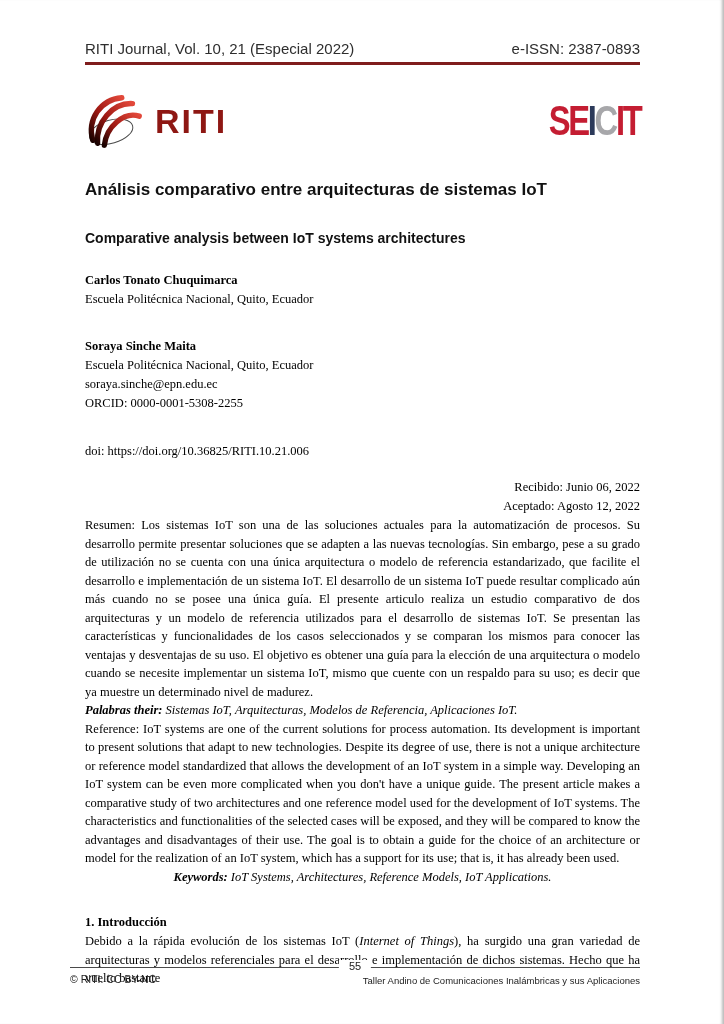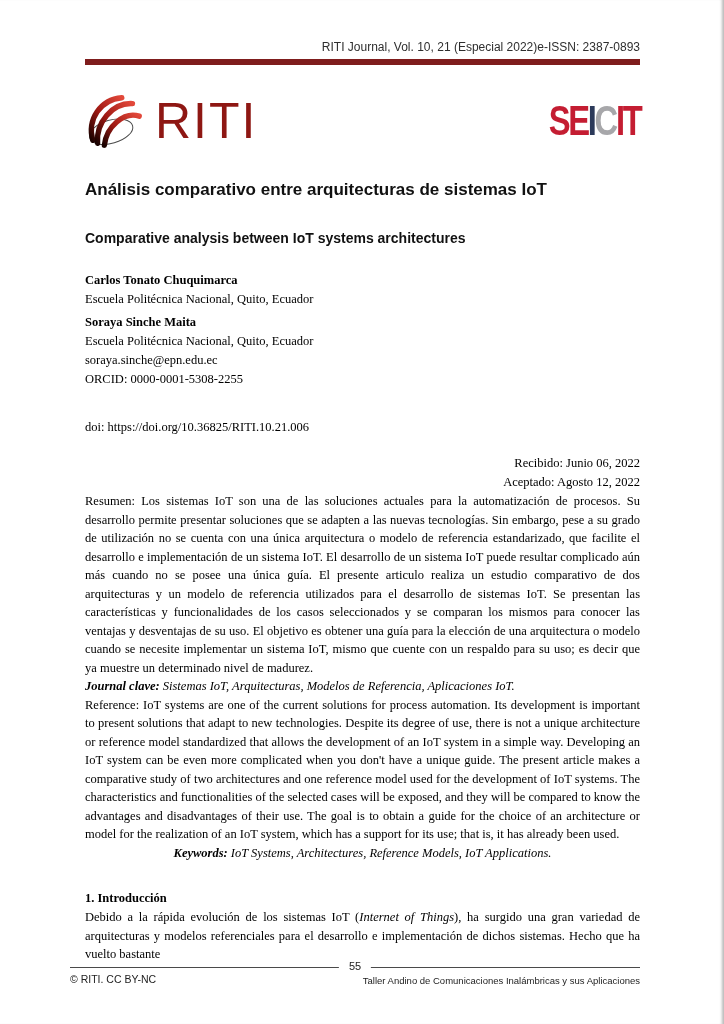--- a/index.html
+++ b/index.html
@@ -5,51 +5,51 @@
   html,body{margin:0;padding:0;background:#e9e9e9;}
   .page{
     position:relative;width:724px;height:1024px;margin:0 auto;background:#ffffff;
     font-family:"Liberation Serif",serif;color:#000;overflow:hidden;
     box-shadow:inset -4px 0 3px -2px rgba(0,0,0,.28);
   }
   .content{padding:40px 84px 0 85px;}
 
   
   .running-head{
-    display:flex;justify-content:flex-end;align-items:flex-end;
-    font-family:"Liberation Sans",sans-serif;font-size:12px;color:#2e2e2e;
-    border-bottom:6px solid #7f1d1d;padding-bottom:5px;
+    display:flex;justify-content:space-between;align-items:flex-end;
+    font-family:"Liberation Sans",sans-serif;font-size:15px;color:#2e2e2e;
+    border-bottom:3px solid #7f1d1d;padding-bottom:5px;
   }
 
   
   .logos-row{display:flex;justify-content:space-between;align-items:center;margin-top:24px;height:64px;}
   .riti-logo{display:flex;align-items:center;gap:8px;}
   .riti-mark svg{display:block;}
   .riti-text{
-    font-family:"Liberation Sans",sans-serif;font-weight:normal;font-size:50px;
+    font-family:"Liberation Sans",sans-serif;font-weight:bold;font-size:34px;
     letter-spacing:2px;color:#8e1713;line-height:1;
   }
   .seicit-logo{
     font-family:"Liberation Sans",sans-serif;font-weight:bold;font-size:42px;line-height:1;
     letter-spacing:-3px;transform:scaleX(.78) scaleY(1.02);transform-origin:right center;
     white-space:nowrap;
   }
   .s-red{color:#c41d32;}
   .s-navy{color:#2c3a5a;}
   .s-gray{color:#a7a7aa;}
 
   
   .title-es{font-family:"Liberation Sans",sans-serif;font-weight:bold;font-size:17px;margin:27px 0 0;color:#111;}
   .title-en{font-family:"Liberation Sans",sans-serif;font-weight:bold;font-size:14px;margin:30px 0 0;color:#111;}
 
   
   .body-txt{font-size:12.5px;line-height:19px;}
   .author-block{margin-top:0;}
   .author-block.first{margin-top:25px;}
-  .author-block.second{margin-top:4px;}
+  .author-block.second{margin-top:28px;}
   .author-name{font-weight:bold;}
   .doi-line{margin-top:29px;}
   .dates{margin-top:17px;text-align:right;}
 
   p.para{margin:0;text-align:justify;font-size:12.5px;line-height:18.5px;}
   p.kv{margin:0;font-size:12.5px;line-height:18.5px;}
   .resumen{margin-top:21px;}
   .palabras{margin-top:17px;}
   .abstract{margin-top:21px;}
   .keywords{margin-top:18px;text-align:center;}
@@ -124,21 +124,21 @@
     <div class="doi-line body-txt">doi: https://doi.org/10.36825/RITI.10.21.006</div>
 
     <div class="dates body-txt">
       <div>Recibido: Junio 06, 2022</div>
       <div>Aceptado: Agosto 12, 2022</div>
     </div>
 
     <p class="para resumen"><b class="lbl">Resumen:</b>
       <span>Los sistemas IoT son una de las soluciones actuales para la automatización de procesos. Su desarrollo permite presentar soluciones que se adapten a las nuevas tecnologías. Sin embargo, pese a su grado de utilización no se cuenta con una única arquitectura o modelo de referencia estandarizado, que facilite el desarrollo e implementación de un sistema IoT. El desarrollo de un sistema IoT puede resultar complicado aún más cuando no se posee una única guía. El presente articulo realiza un estudio comparativo de dos arquitecturas y un modelo de referencia utilizados para el desarrollo de sistemas IoT. Se presentan las características y funcionalidades de los casos seleccionados y se comparan los mismos para conocer las ventajas y desventajas de su uso. El objetivo es obtener una guía para la elección de una arquitectura o modelo cuando se necesite implementar un sistema IoT, mismo que cuente con un respaldo para su uso; es decir que ya muestre un determinado nivel de madurez.</span></p>
 
-    <p class="kv palabras"><b class="lbl-i">Journal clave:</b>
+    <p class="kv palabras"><b class="lbl-i">Palabras their:</b>
       <i>Sistemas IoT, Arquitecturas, Modelos de Referencia, Aplicaciones IoT.</i></p>
 
     <p class="para abstract"><b class="lbl">Reference:</b>
       <span>IoT systems are one of the current solutions for process automation. Its development is important to present solutions that adapt to new technologies. Despite its degree of use, there is not a unique architecture or reference model standardized that allows the development of an IoT system in a simple way. Developing an IoT system can be even more complicated when you don't have a unique guide. The present article makes a comparative study of two architectures and one reference model used for the development of IoT systems. The characteristics and functionalities of the selected cases will be exposed, and they will be compared to know the advantages and disadvantages of their use. The goal is to obtain a guide for the choice of an architecture or model for the realization of an IoT system, which has a support for its use; that is, it has already been used.</span></p>
 
     <p class="kv keywords"><b class="lbl-i">Keywords:</b>
       <i>IoT Systems, Architectures, Reference Models, IoT Applications.</i></p>
 
     <h3 class="section-heading">1. Introducción</h3>
     <p class="para intro-para"><span>Debido a la rápida evolución de los sistemas IoT (</span><i>Internet of Things</i><span>), ha surgido una gran variedad de arquitecturas y modelos referenciales para el desarrollo e implementación de dichos sistemas. Hecho que ha vuelto bastante</span></p>

